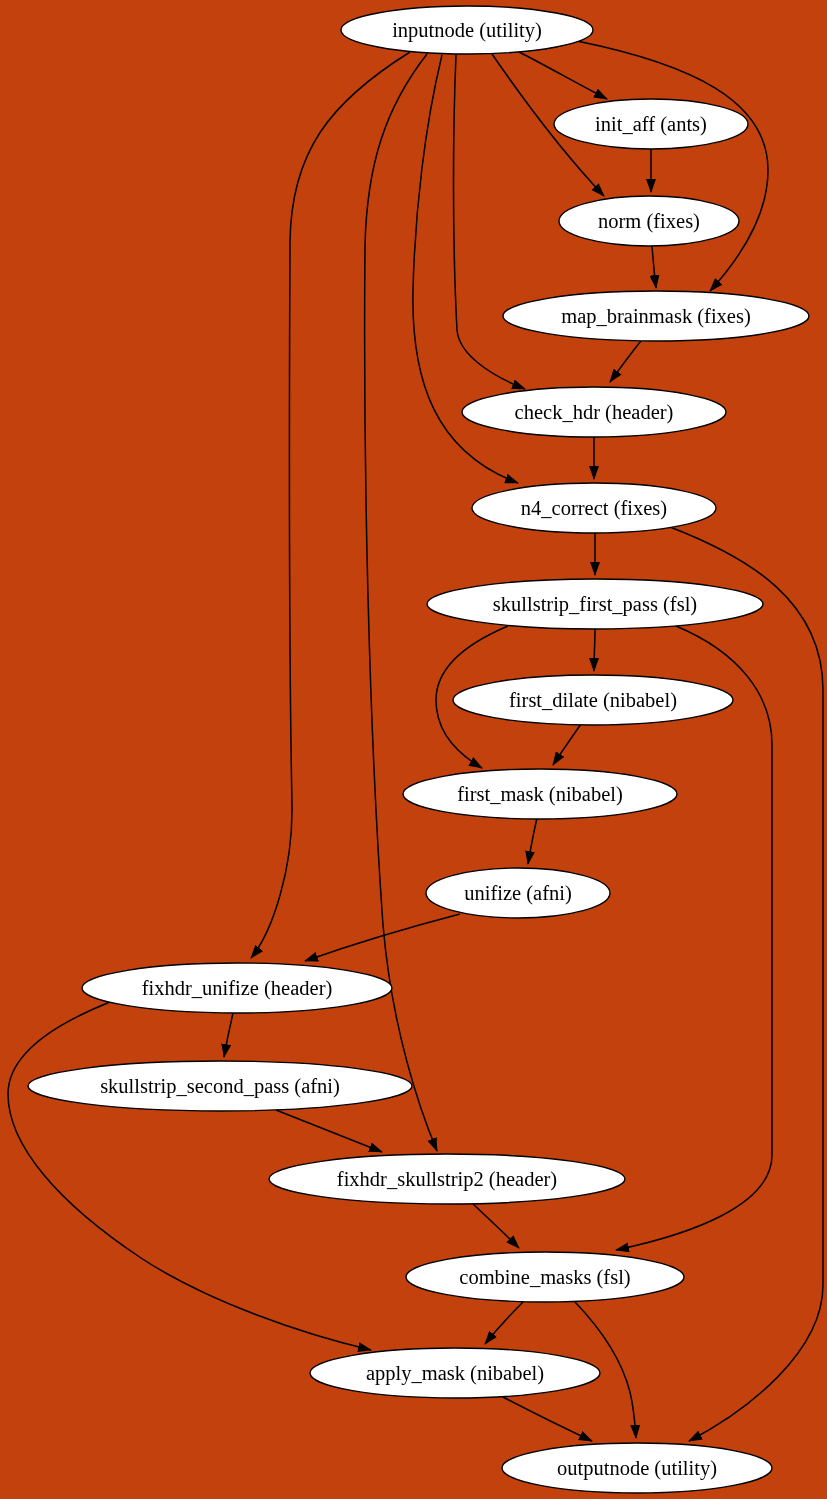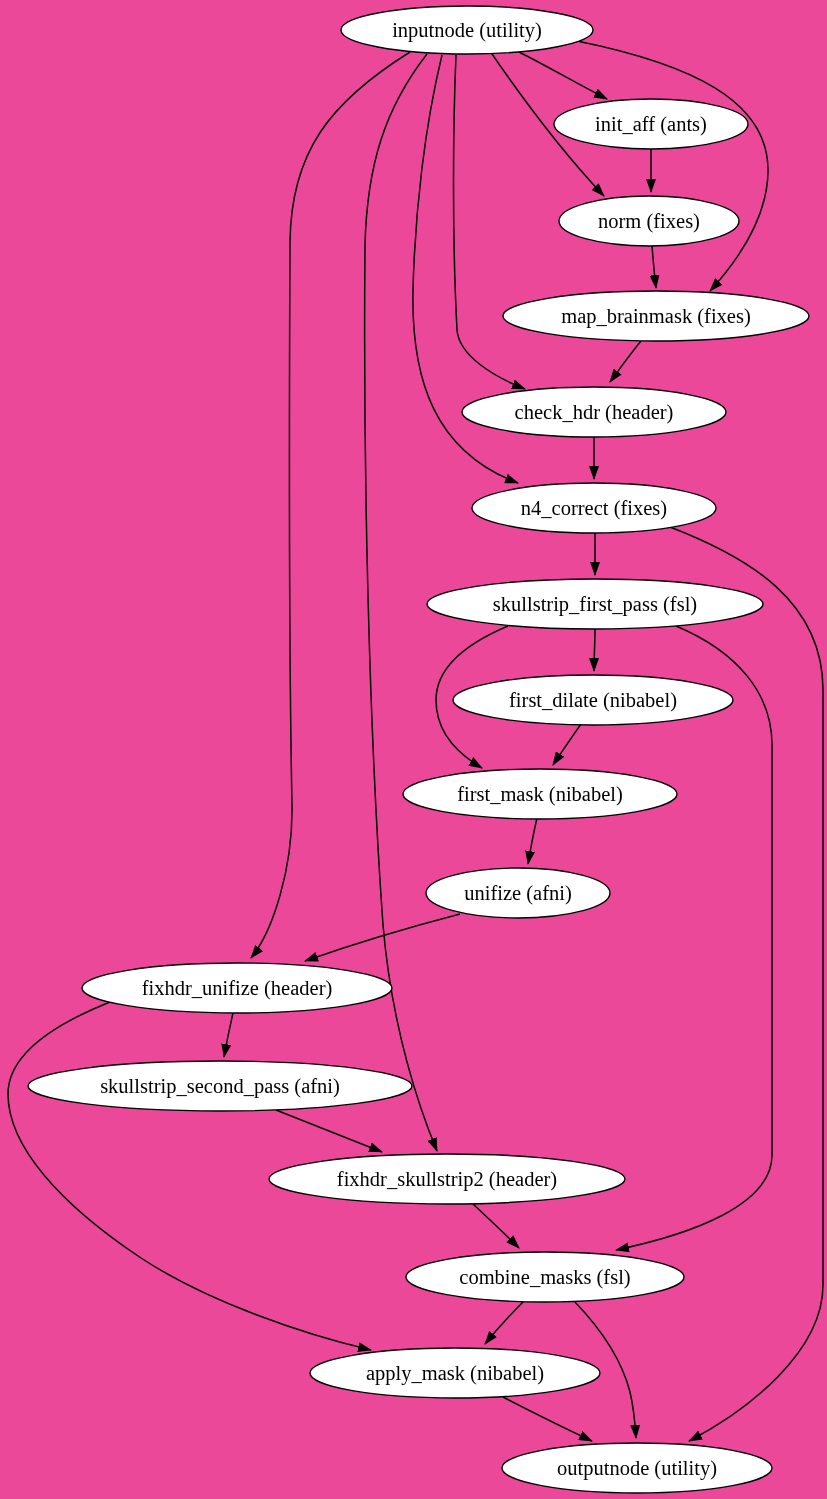--- a/index.html
+++ b/index.html
@@ -4,21 +4,21 @@
 <style>
   html, body {
     margin: 0;
     padding: 0;
     background: #ffffff;
   }
   .canvas {
     position: relative;
     width: 827px;
     height: 1499px;
-    background: #ec4899;
+    background: #c2410c;
     overflow: hidden;
   }
   svg { display: block; }
   .edge {
     fill: none;
     stroke-width: 1.5px;
   }
   .node-ellipse {
     stroke-width: 1.4px;
   }

